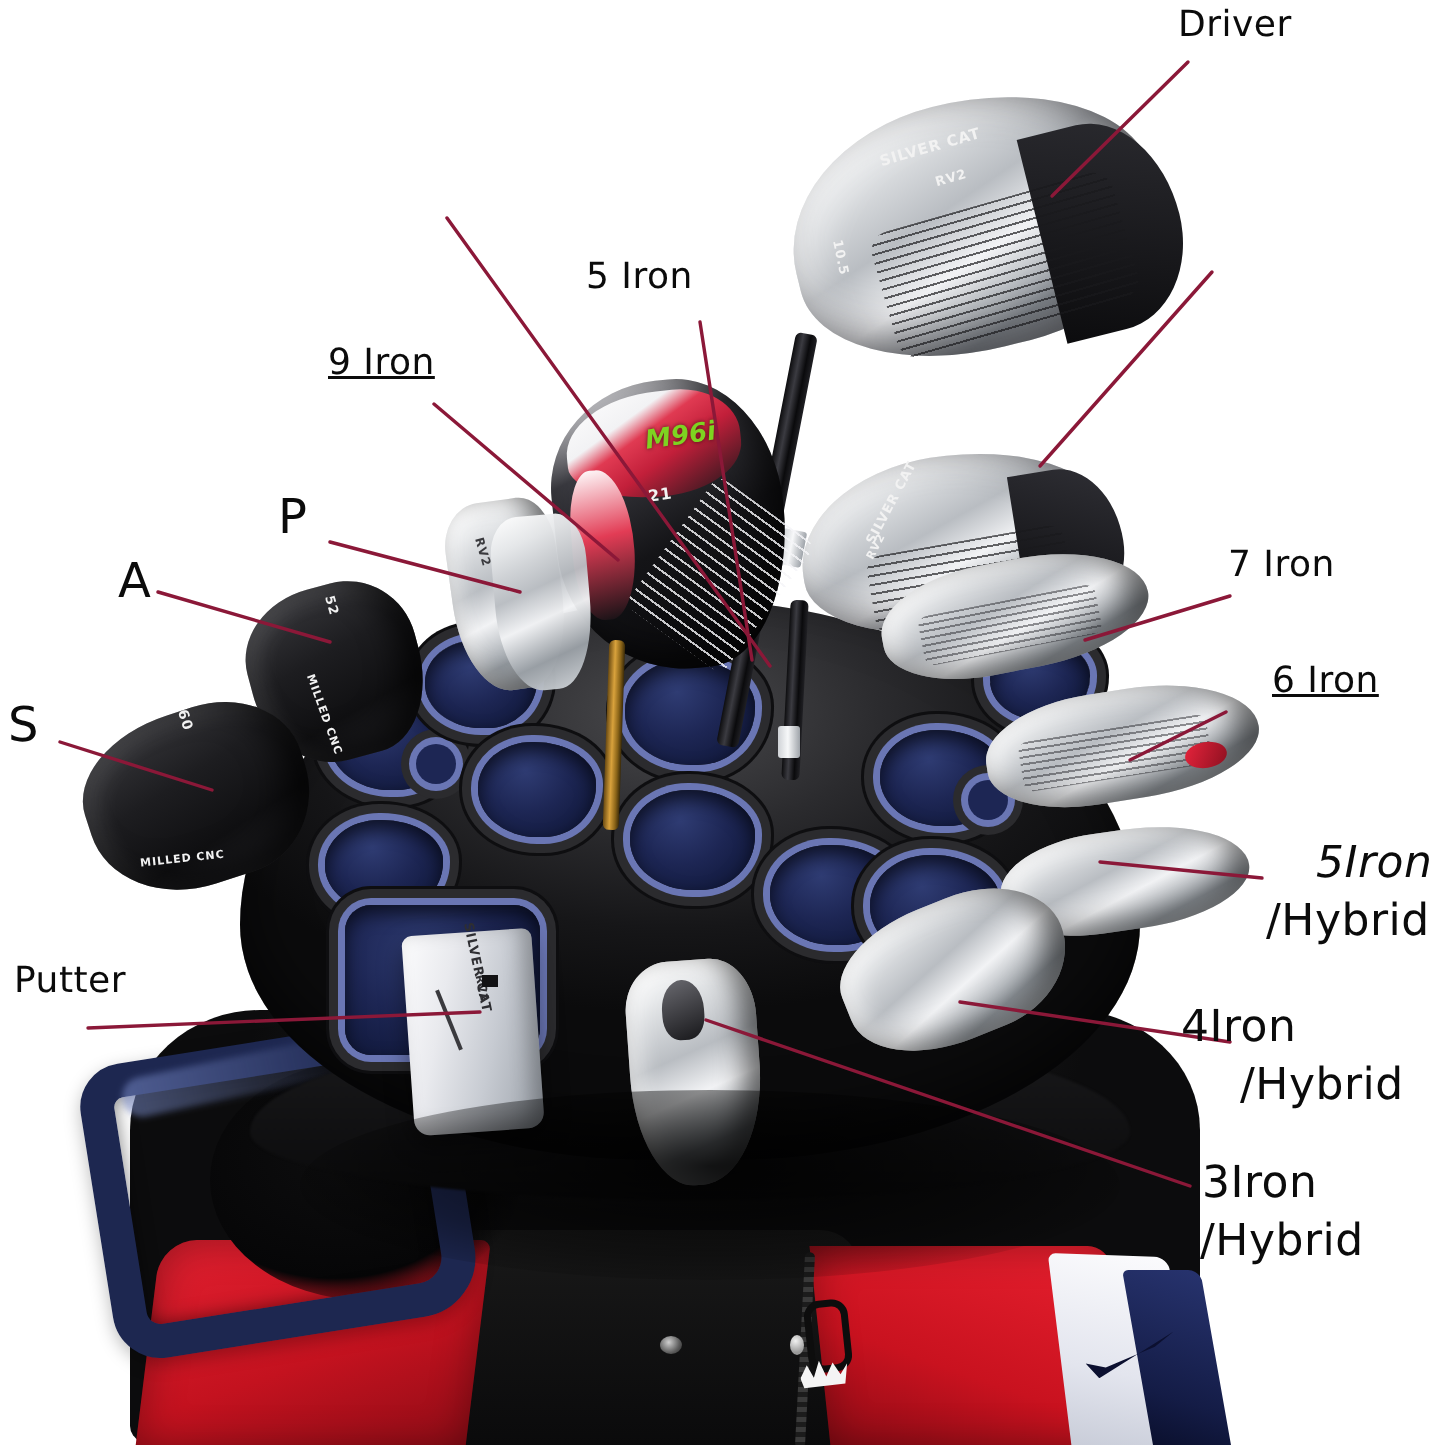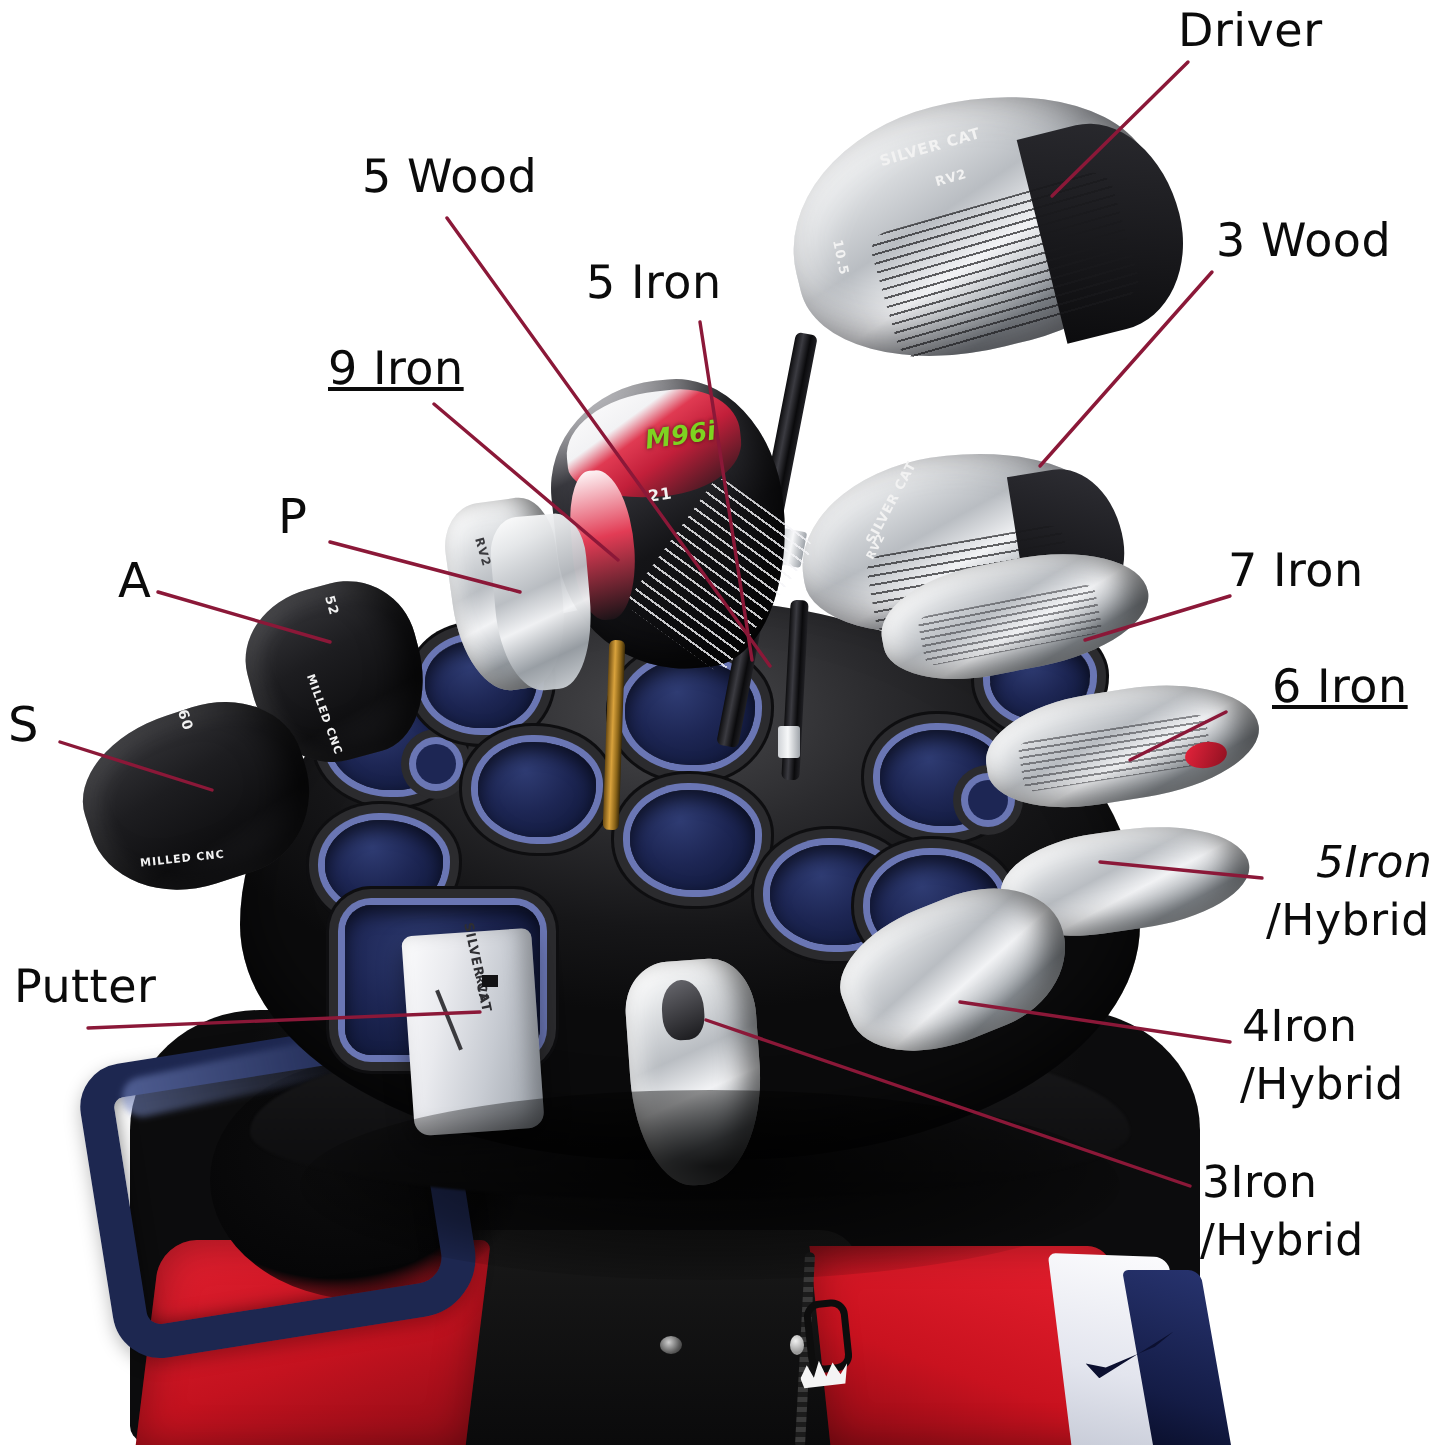--- a/index.html
+++ b/index.html
@@ -17,21 +17,21 @@
   .lbl{
     position:absolute;
     color:#0b0b0b;
     font-family:"DejaVu Sans", sans-serif;
     font-weight:400;
     line-height:1.08;
     white-space:pre;
     letter-spacing:0.5px;
     text-rendering:geometricPrecision;
   }
-  .lbl.big{font-size:46px;}
+  .lbl.big{font-size:36px;}
   .lbl.two{font-size:44px;line-height:1.12;}
   .lbl.single{font-size:48px;font-weight:500;}
 
   
   #leaders{position:absolute;left:0;top:0;width:1445px;height:1445px;pointer-events:none;}
 
   
   #photo{position:absolute;left:0;top:0;width:1445px;height:1445px;}
 
   .pc{position:absolute;} 
@@ -297,33 +297,31 @@
       <line x1="700" y1="322" x2="752" y2="660"></line>
       <line x1="434" y1="404" x2="618" y2="560"></line>
       <line x1="330" y1="542" x2="520" y2="592"></line>
       <line x1="158" y1="592" x2="330" y2="642"></line>
       <line x1="60" y1="742" x2="212" y2="790"></line>
       <line x1="88" y1="1028" x2="480" y2="1012"></line>
     </g>
   </svg>
 
   <div class="lbl big" style="left:1178px;top:6px;">Driver</div>
-  <div class="lbl big" style="left:1216px;top:216px;">3 Wood</div>
-  <div class="lbl big" style="left:362px;top:152px;">5 Wood</div>
   <div class="lbl big" style="left:586px;top:258px;">5 Iron</div>
   <div class="lbl big" style="left:328px;top:344px;text-decoration:underline;">9 Iron</div>
   <div class="lbl single" style="left:278px;top:492px;">P</div>
   <div class="lbl single" style="left:118px;top:556px;">A</div>
   <div class="lbl single" style="left:8px;top:700px;">S</div>
   <div class="lbl big" style="left:14px;top:962px;">Putter</div>
   <div class="lbl big" style="left:1228px;top:546px;">7 Iron</div>
   <div class="lbl big" style="left:1272px;top:662px;text-decoration:underline;">6 Iron</div>
 
   <div class="lbl two" style="left:1316px;top:838px;font-style:italic;">5Iron</div>
   <div class="lbl two" style="left:1266px;top:896px;">/Hybrid</div>
 
-  <div class="lbl two" style="left:1242px;top:1002px;">4Iron</div>
+  <div class="lbl two" style="left:1181px;top:1002px;">4Iron</div>
   <div class="lbl two" style="left:1240px;top:1060px;">/Hybrid</div>
 
   <div class="lbl two" style="left:1202px;top:1158px;">3Iron</div>
   <div class="lbl two" style="left:1200px;top:1216px;">/Hybrid</div>
 
 </div>
 
 </body></html>

